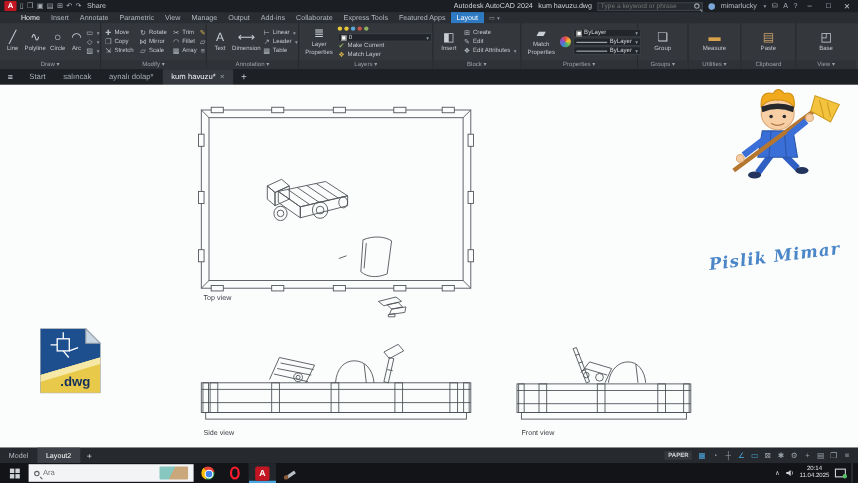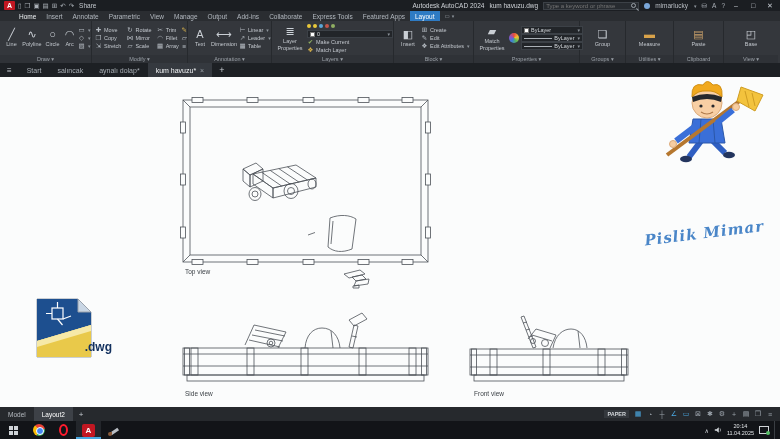--- a/index.html
+++ b/index.html
@@ -64,21 +64,21 @@
   .canvas{position:absolute;top:77px;left:0;width:780px;height:330px;background:#fbfcfc}
   .canvas svg.draw{position:absolute;inset:0}
   .viewlabel{position:absolute;font-size:6.5px;color:#3a3f44}
   .lab-top{left:185px;top:191px}
   .lab-side{left:185px;top:313px}
   .lab-front{left:474px;top:313px}
   .wm-char{position:absolute;left:645px;top:2px;width:130px;height:88px}
   .wm-text{position:absolute;left:644px;top:146px;width:140px;font-family:"DejaVu Serif",serif;
     font-style:italic;font-weight:bold;font-size:15px;color:#4a86c8;transform:rotate(-7deg);letter-spacing:1px}
   .dwgicon{position:absolute;left:36px;top:221px;width:56px;height:60px}
-  .dwgtext{position:absolute;left:36px;top:263px;width:76px;text-align:right;font-weight:bold;font-size:12px;color:#12305e}
+  .dwgtext{position:absolute;left:36px;top:263px;width:65px;text-align:center;font-weight:bold;font-size:12px;color:#12305e}
   .dlbtn{position:absolute;left:6px;top:286px;width:98px;height:27px;border-radius:14px;
     background:linear-gradient(#f04a42 0%,#d81a20 45%,#b90d13 100%);
     border:1px solid #f3dcdc;box-shadow:0 2px 3px rgba(0,0,0,.35);
     display:flex;align-items:center;justify-content:center;gap:5px;cursor:pointer}
   .dlbtn .t{color:#fff;font-weight:bold;font-size:10.5px;letter-spacing:.3px}
   .dlcirc{width:16px;height:16px;border-radius:50%;background:#a50d12;display:flex;align-items:center;justify-content:center}
   .dlcirc .a{color:#fff;font-weight:bold;font-size:10px;line-height:10px}
 
   
   .layoutbar{position:absolute;top:407px;left:0;width:780px;height:14px;background:#26292d;
@@ -616,20 +616,25 @@
 
   <footer class="taskbar">
     <div class="tstart">
       <span class="wingrid">
           <i></i>
           <i></i>
           <i></i>
           <i></i>
         </span>
     </div>
+    <div class="tsearch">
+      <span class="mag"></span>
+      <input placeholder="Ara" style="">
+      <span class="simg"></span>
+    </div>
     <div class="ticon">
         <span class="chrome"></span>
       </div>
     <div class="ticon">
         <span class="opera"></span>
       </div>
     <div class="ticon active">
         <span class="acadic">A</span>
       </div>
     <div class="ticon">

